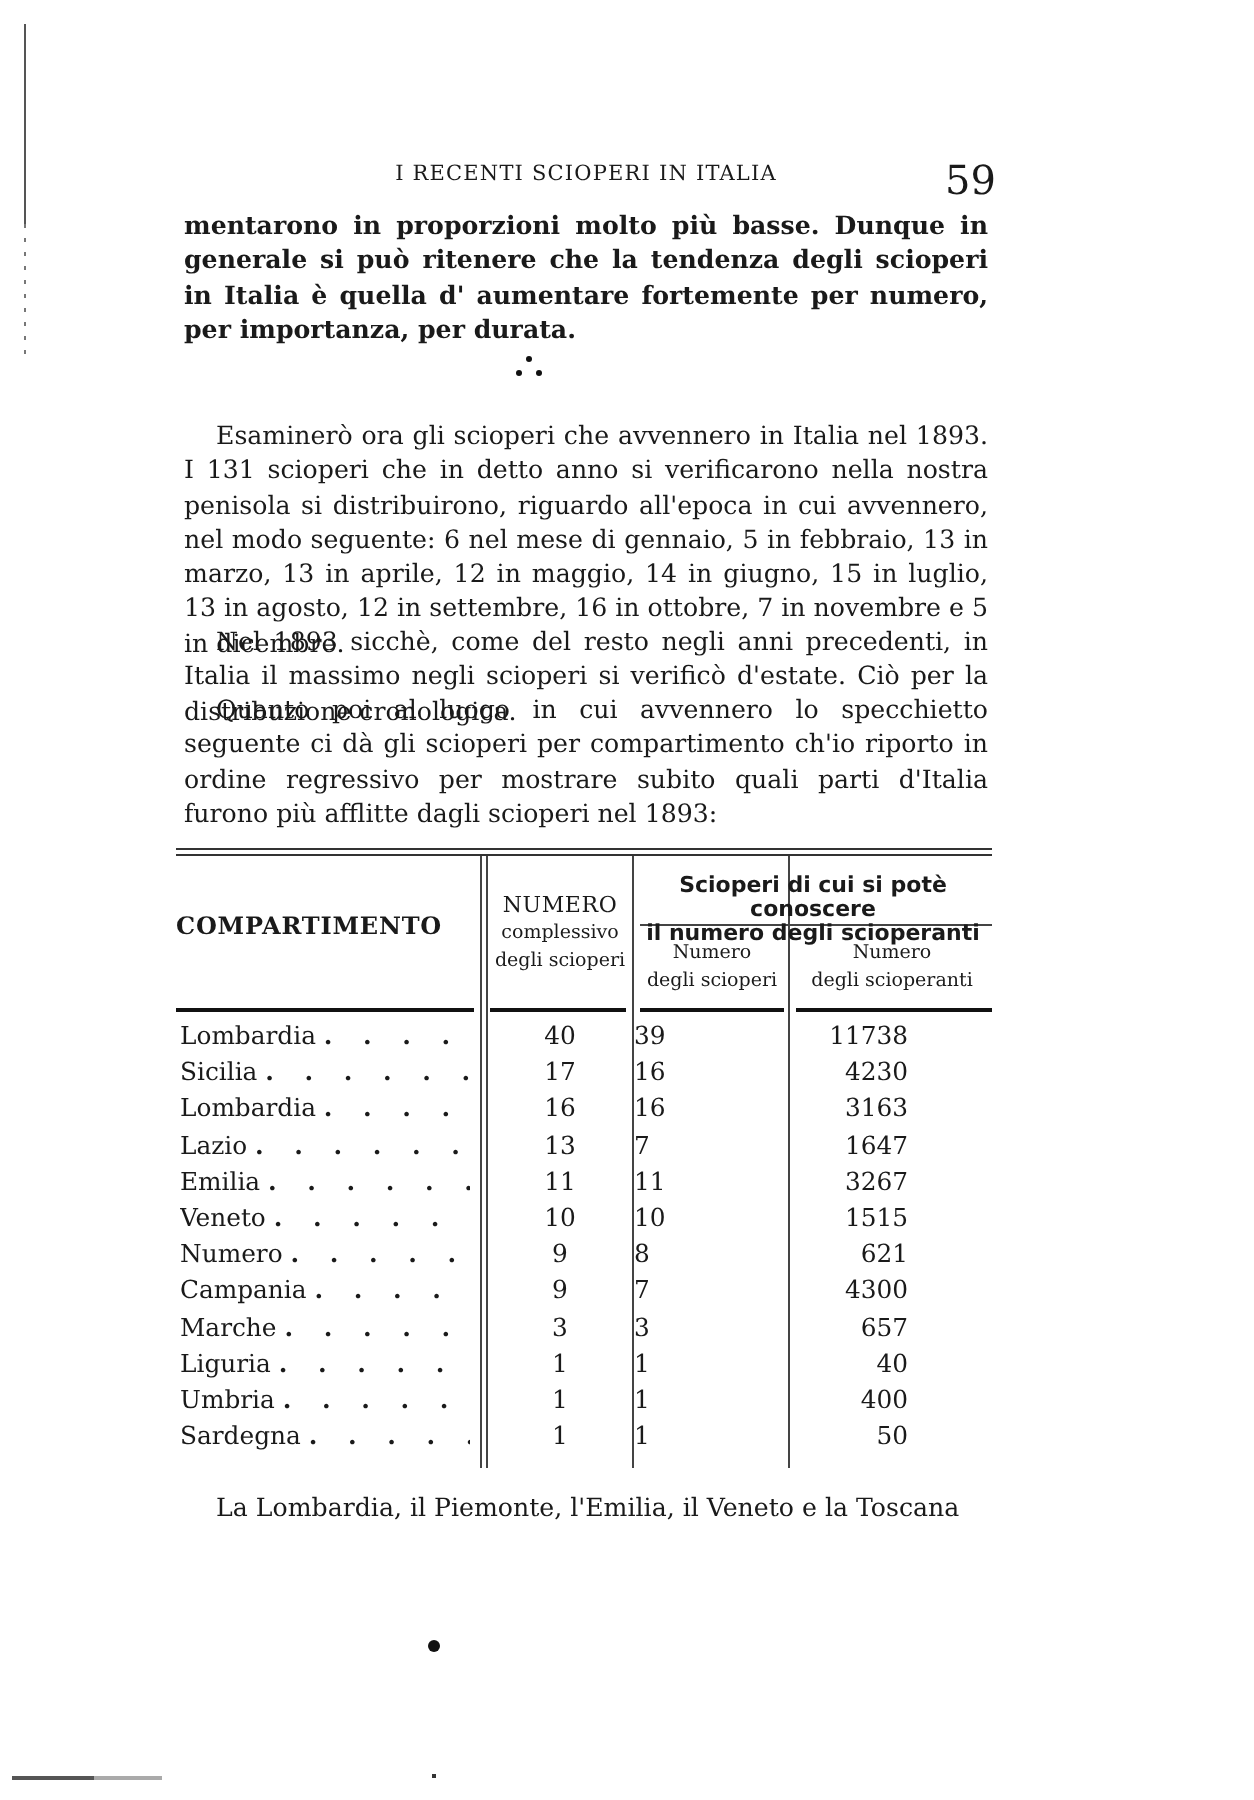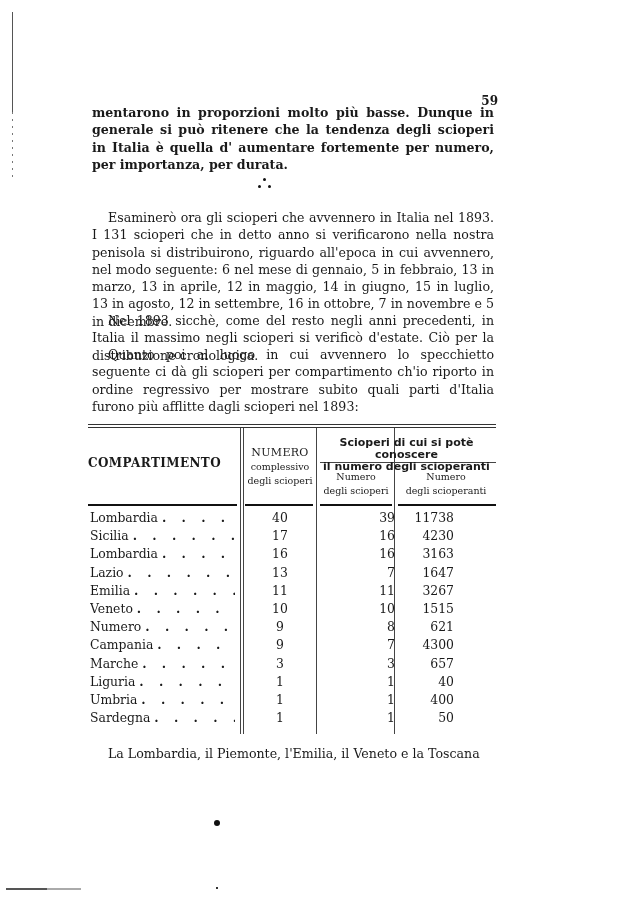--- a/index.html
+++ b/index.html
@@ -5,21 +5,21 @@
     html, body { margin: 0; padding: 0; }
     body {
       width: 627px; height: 900px; background: #ffffff; position: relative; overflow: hidden;
       font-family: "DejaVu Serif", "Liberation Serif", serif; color: #1a1a1a;
     }
     .margin-line { position: absolute; left: 12px; top: 12px; width: 1px; height: 100px; background: #555; }
     .margin-dots { position: absolute; left: 12px; top: 112px; width: 1px; height: 70px;
       background: repeating-linear-gradient(to bottom, #777 0 2px, transparent 2px 7px); }
     .running-head { position: absolute; top: 78px; left: 88px; width: 410px; height: 18px; }
     .running-title { position: absolute; left: 0; right: 0; text-align: center; font-size: 10.5px; letter-spacing: 0.6px; top: 3px; }
-    .page-num { position: absolute; right: 0; top: 0; font-size: 12px; font-weight: bold; margin-top: 16px; }
+    .page-num { position: absolute; right: 0; top: 0; font-size: 20px; font-weight: normal; }
     .text { position: absolute; left: 88px; width: 410px; font-size: 12.6px; line-height: 17.3px; text-align: justify; }
     .text p { margin: 4px; }
     .indent { text-indent: 16px; }
     .bold { font-weight: bold; }
     .p1 { top: 100px; }
     .asterism { position: absolute; top: 177px; left: 250px; width: 30px; height: 14px; }
     .asterism span { position: absolute; width: 3px; height: 3px; border-radius: 50%; background: #111; }
     .p2 { top: 205px; }
     .p3 { top: 308px; }
     .p4 { top: 342px; }
@@ -38,34 +38,35 @@
     .h-num .big { font-size: 11px; letter-spacing: 0.3px; }
     .h-group { position: absolute; left: 229px; width: 179px; top: 13px; text-align: center;
       font-family: "DejaVu Sans", "Liberation Sans", sans-serif; font-weight: bold; font-size: 11px; line-height: 12px; }
     .h-sub1 { position: absolute; left: 229px; width: 78px; top: 46px; text-align: center; font-size: 9.5px; line-height: 14px; }
     .h-sub2 { position: absolute; left: 308px; width: 100px; top: 46px; text-align: center; font-size: 9.5px; line-height: 14px; }
     .rows { position: absolute; top: 86px; left: 0; right: 0; }
     .row { position: relative; height: 18.2px; font-size: 12.4px; }
     .row .name { position: absolute; left: 2px; width: 145px; overflow: hidden; white-space: nowrap; }
     .row .name .dots { letter-spacing: 5.5px; font-weight: bold; }
     .row .c1 { position: absolute; left: 156px; width: 72px; text-align: center; }
-    .row .c2 { position: absolute; left: 229px; width: 78px; text-align: right; }
+    .row .c2 { position: absolute; left: 229px; width: 78px; text-align: left; }
     .row .c3 { position: absolute; left: 308px; width: 58px; text-align: right; }
     .ink-dot { position: absolute; left: 214px; top: 820px; width: 6px; height: 6px; border-radius: 50%; background: #111; }
     .ink-dot2 { position: absolute; left: 216px; top: 887px; width: 2px; height: 2px; background: #333; }
     .scan-mark { position: absolute; left: 6px; top: 888px; width: 75px; height: 2px;
       background: linear-gradient(to right, #555 0 55%, #aaa 55% 100%); }
   </style>
 </head>
 <body>
 
 <div class="margin-line"></div>
 <div class="margin-dots"></div>
 
 <div class="running-head">
+  <div class="running-title">I RECENTI SCIOPERI IN ITALIA</div>
   <div class="page-num">59</div>
 </div>
 
 <div class="text p1">
   <p class="bold">mentarono in proporzioni molto più basse. Dunque in generale si può ritenere che la tendenza degli scioperi in Italia è quella d' aumentare fortemente per numero, per importanza, per durata.</p>
 </div>
 
 <div class="asterism">
   <span style="left:13px;top:1px;"></span>
   <span style="left:8px;top:8px;"></span>

